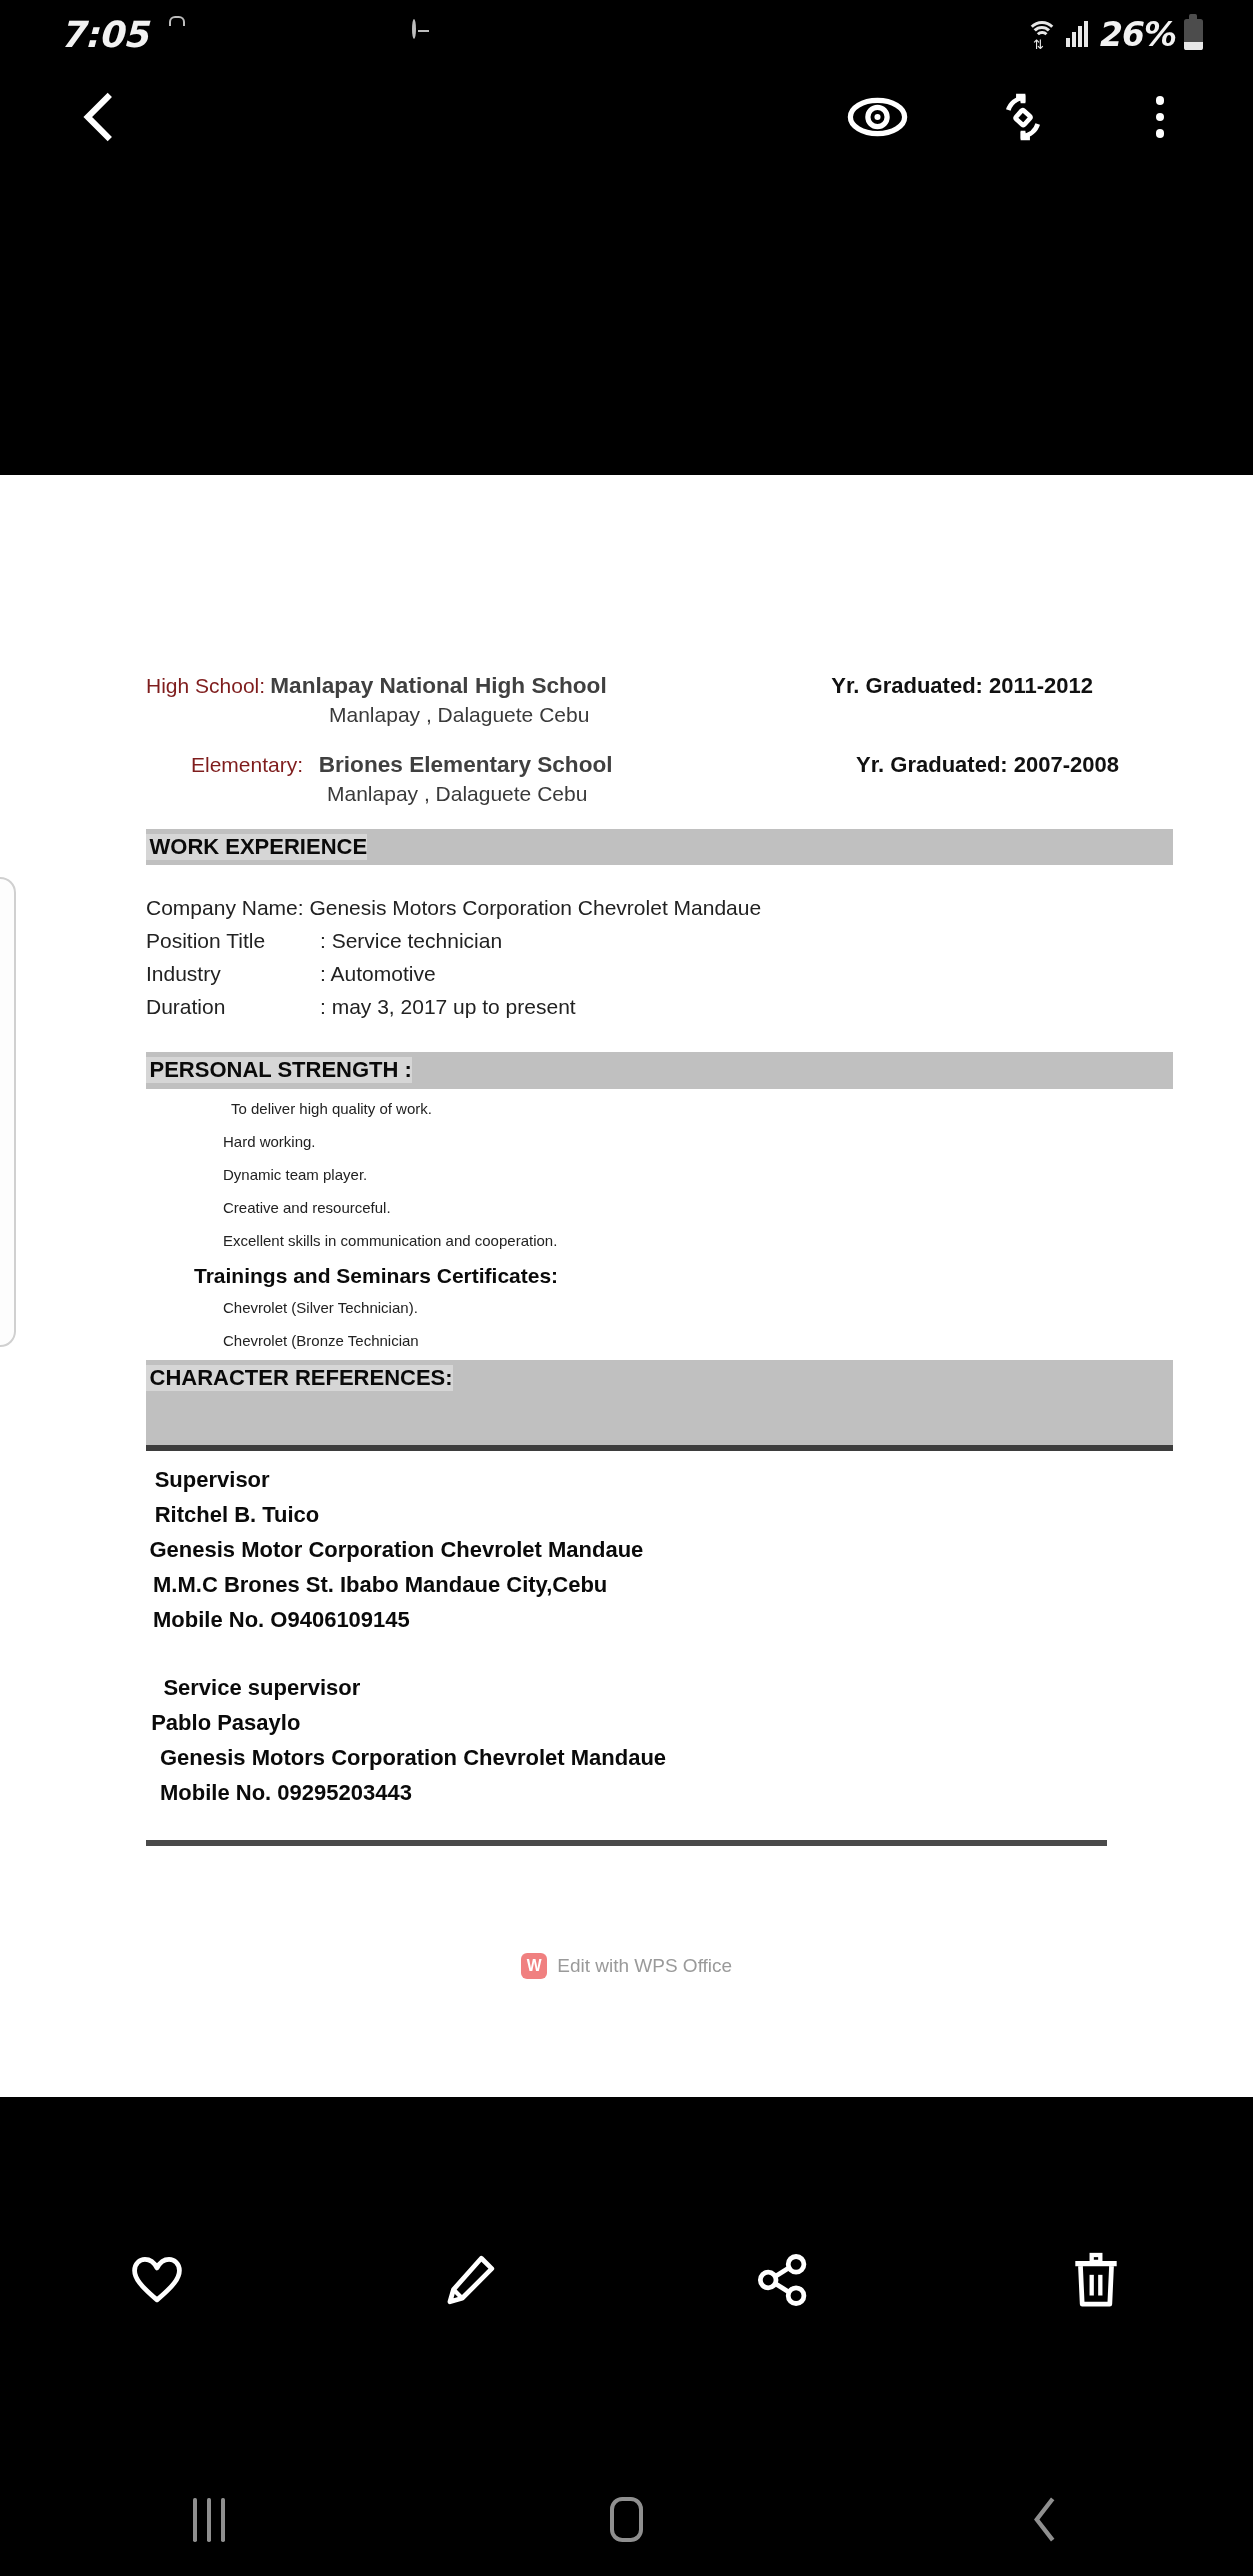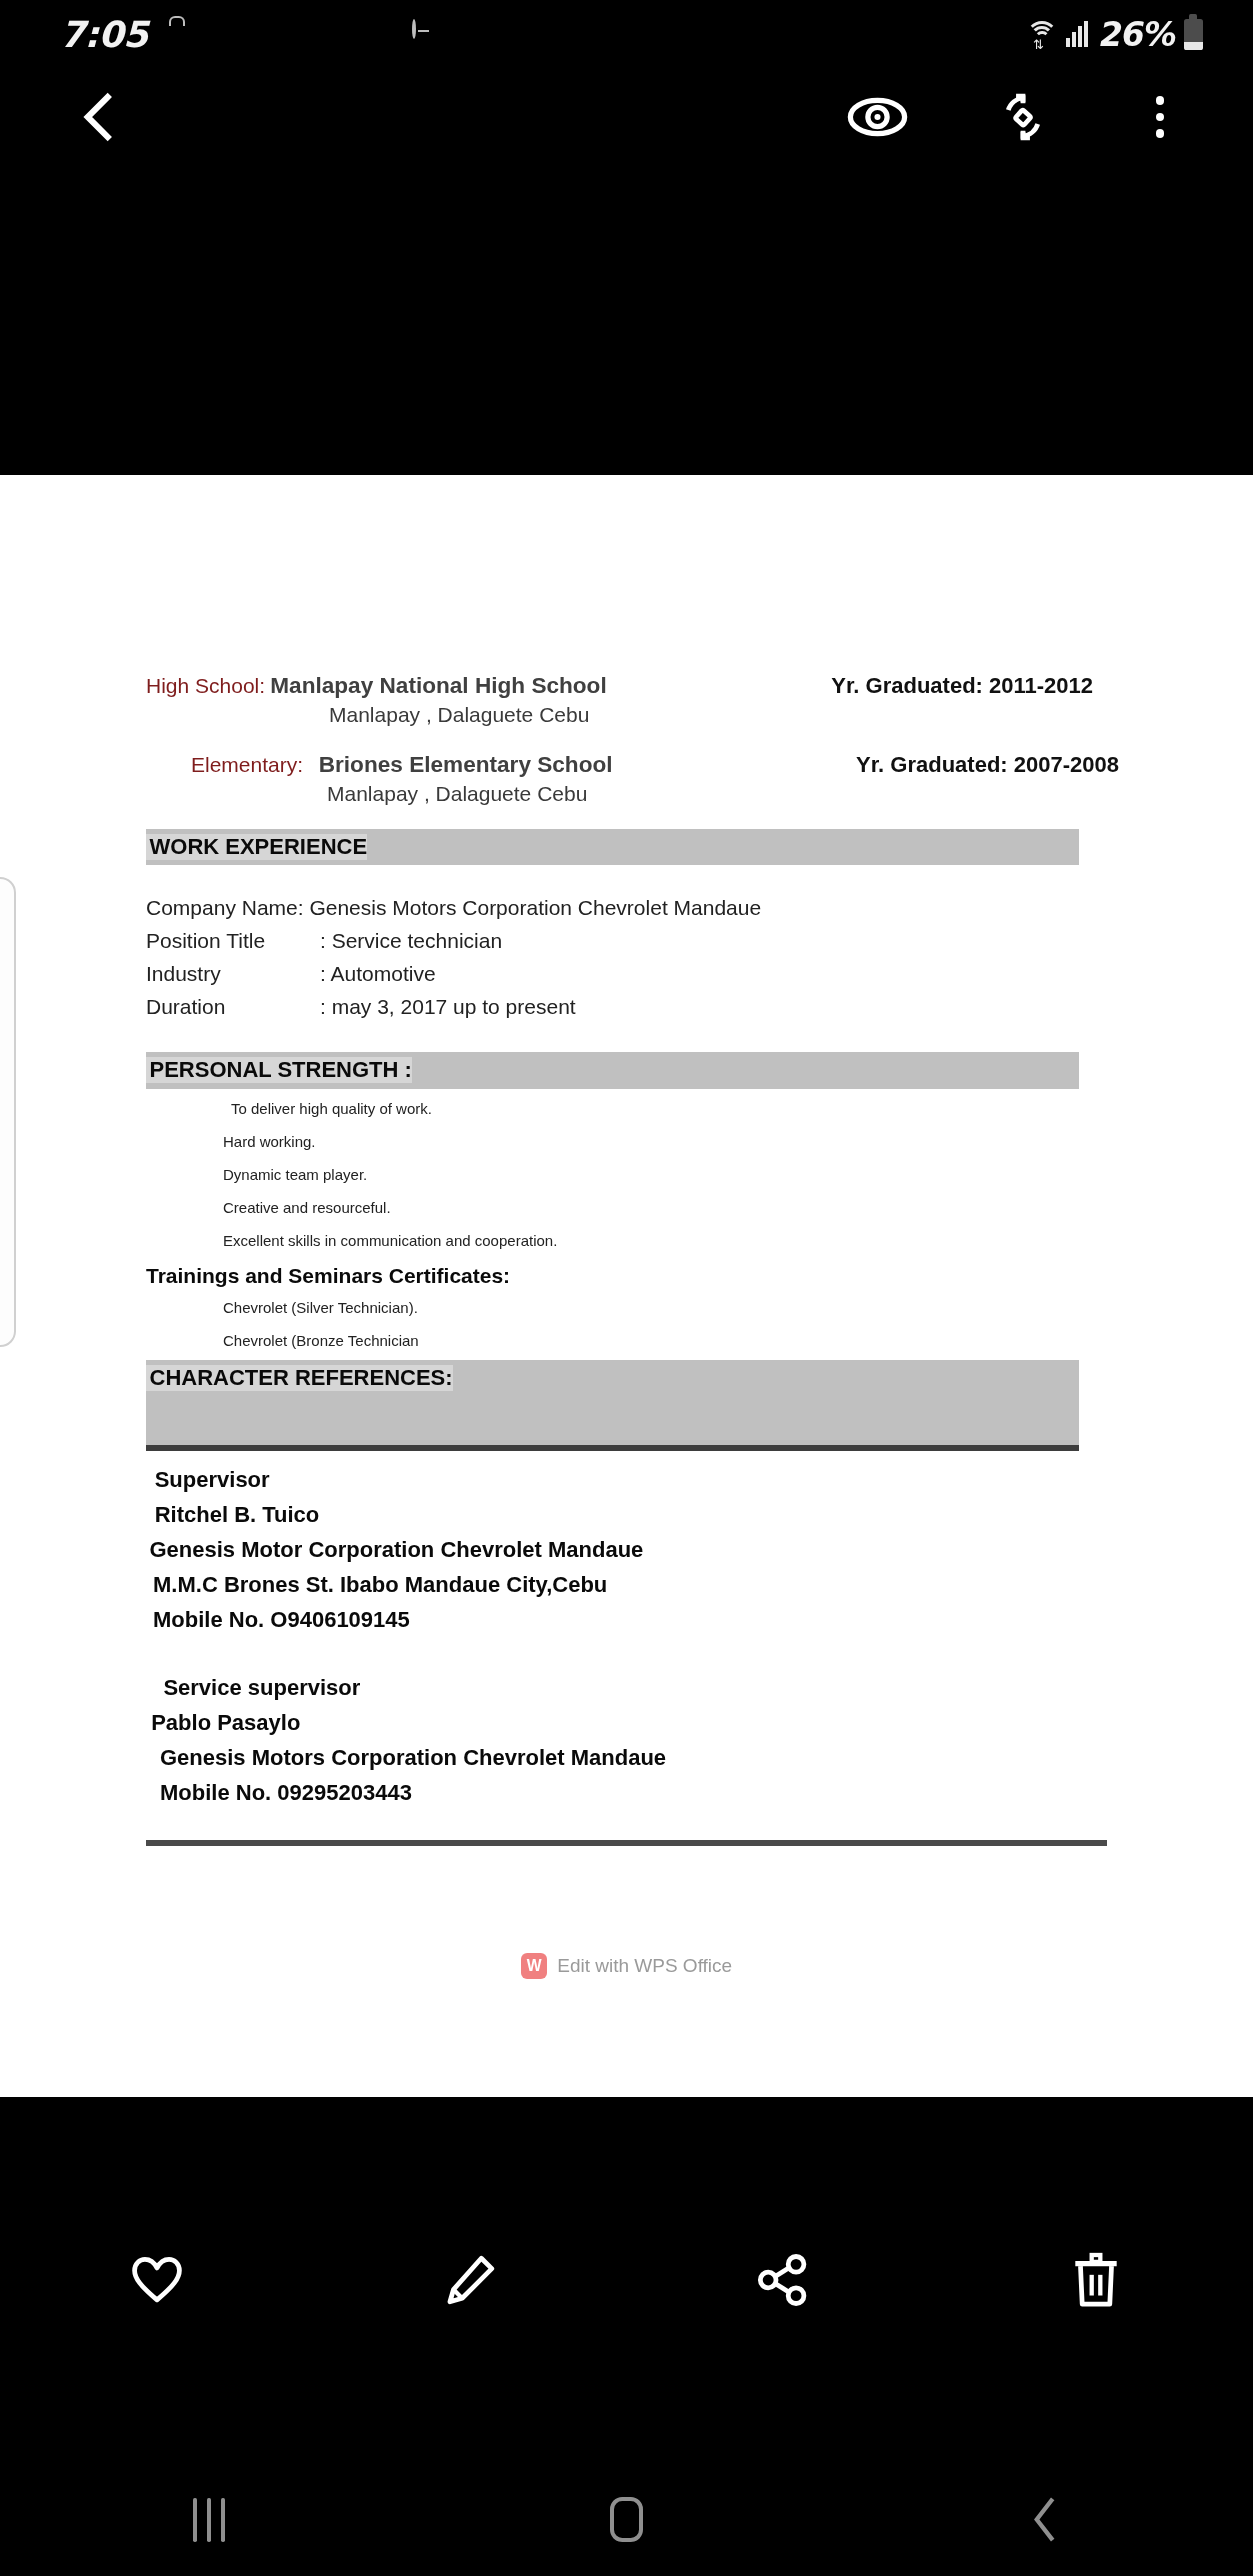--- a/index.html
+++ b/index.html
@@ -308,21 +308,21 @@
   .edu-addr {
     font-size: 21px;
     color: #3a3a3a;
     margin-left: 183px;
     margin-top: 4.4px;
   }
 
   
   .sec-band {
     background: #c0c0c0;
-    width: 933px;
+    width: 1027px;
     box-sizing: border-box;
     padding: 5.2px 0 5.2px 0;
   }
   .sec-band span {
     font-size: 22px;
     font-weight: 700;
     color: #0a0a0a;
     padding-left: 3.5px;
     background: #d6d6d6;
     display: inline-block;
@@ -347,20 +347,21 @@
     font-size: 15px;
     color: #222;
     line-height: 33px;
     padding-left: 77px;
   }
   .sub-head {
     font-size: 21px;
     font-weight: 700;
     color: #0a0a0a;
     line-height: 30px;
+    margin-left: 48px;
   }
 
   .ref-block { margin-top: 3.5px; }
   .ref-line {
     font-size: 22px;
     font-weight: 700;
     color: #0a0a0a;
     line-height: 35px;
     padding-left: 8.7px;
   }

